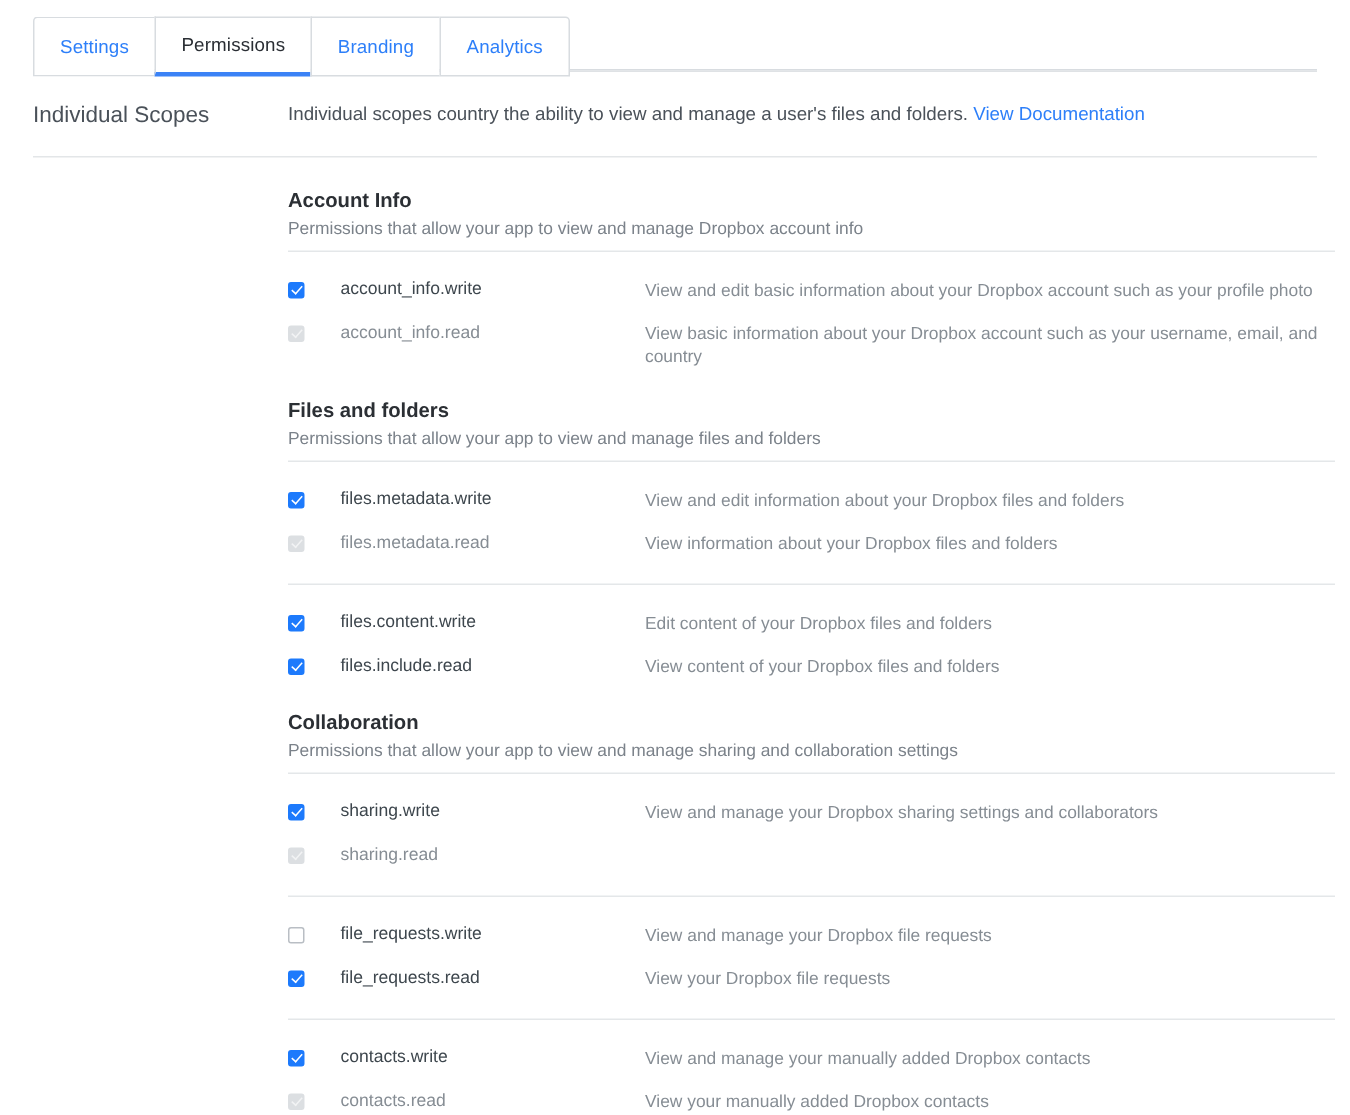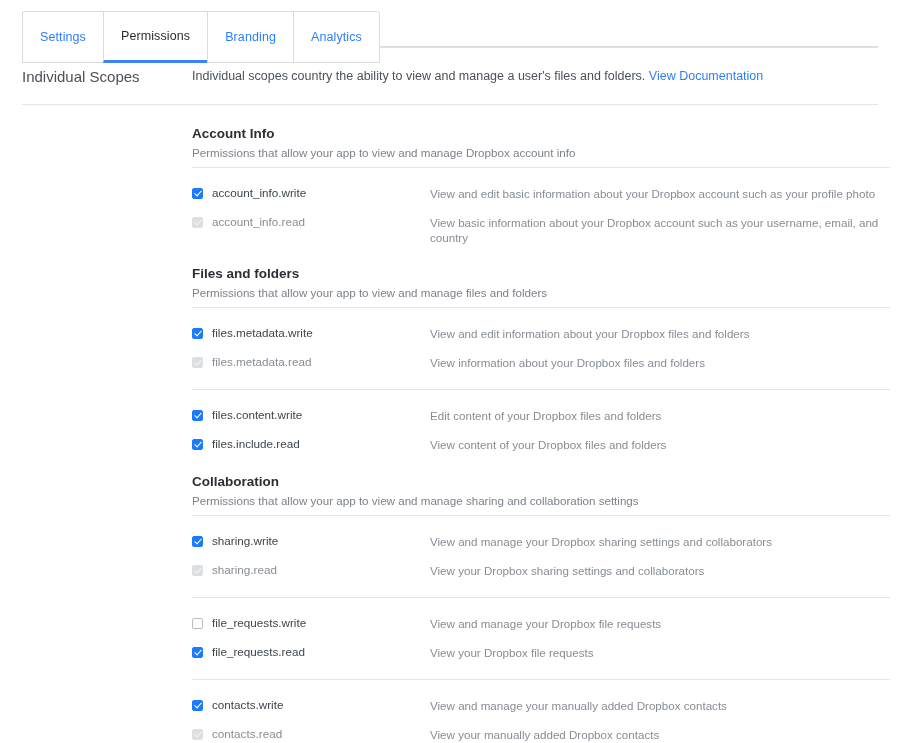--- a/index.html
+++ b/index.html
@@ -39,21 +39,21 @@
     align-items: stretch;
     height: 36px;
     z-index: 2;
   }
   .tab {
     display: flex;
     align-items: center;
     justify-content: center;
     padding: 0 17px;
     min-width: 78px;
-    height: 52px;
+    height: 40px;
     font-size: 12.5px;
     letter-spacing: .1px;
     color: #2d7ff9;
     background: #ffffff;
     border: 1px solid #d8dce0;
     border-right: none;
     cursor: pointer;
     white-space: nowrap;
   }
   .tab:first-child {
@@ -134,21 +134,21 @@
     align-items: flex-start;
     padding: 14px 0 0 0;
     min-height: 30px;
   }
   .scope-row.first { padding-top: 18px; }
 
   .scope-name-cell {
     flex: 0 0 236px;
     display: flex;
     align-items: flex-end;
-    gap: 9px;
+    gap: 24px;
   }
 
   .cb {
     position: relative;
     display: inline-block;
     width: 11px;
     height: 11px;
     flex: 0 0 11px;
     margin-top: 1px;
     border-radius: 2px;
@@ -313,21 +313,20 @@
             <span class="cb checked"></span>
             <span class="scope-name">sharing.write</span>
           </div>
           <div class="scope-desc">View and manage your Dropbox sharing settings and collaborators</div>
         </div>
         <div class="scope-row">
           <div class="scope-name-cell">
             <span class="cb disabled"></span>
             <span class="scope-name muted">sharing.read</span>
           </div>
-          <div class="scope-desc">View your Dropbox sharing settings and collaborators</div>
         </div>
         <div class="group-rule"></div>
       </div>
       <div class="scope-group">
         <div class="scope-row first">
           <div class="scope-name-cell">
             <span class="cb empty"></span>
             <span class="scope-name">file_requests.write</span>
           </div>
           <div class="scope-desc">View and manage your Dropbox file requests</div>

